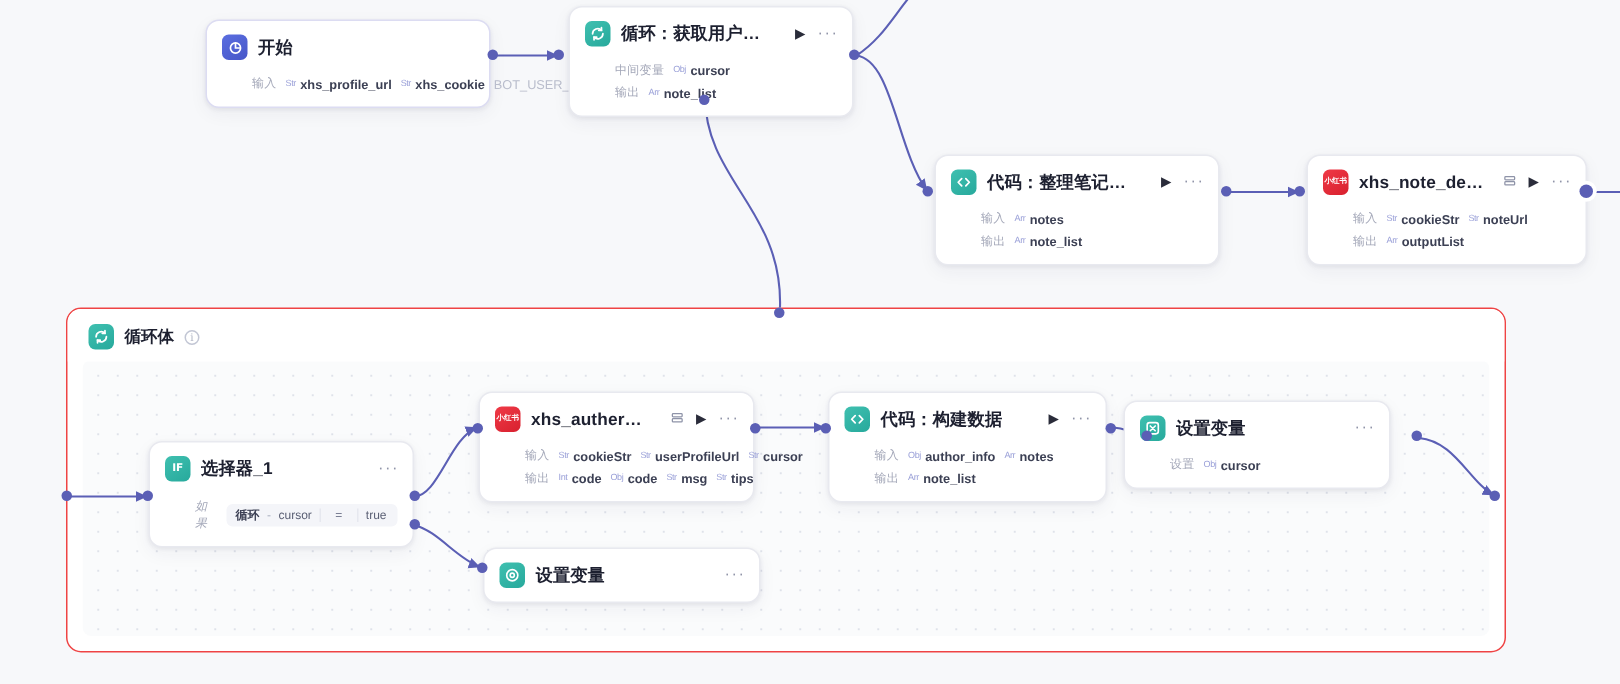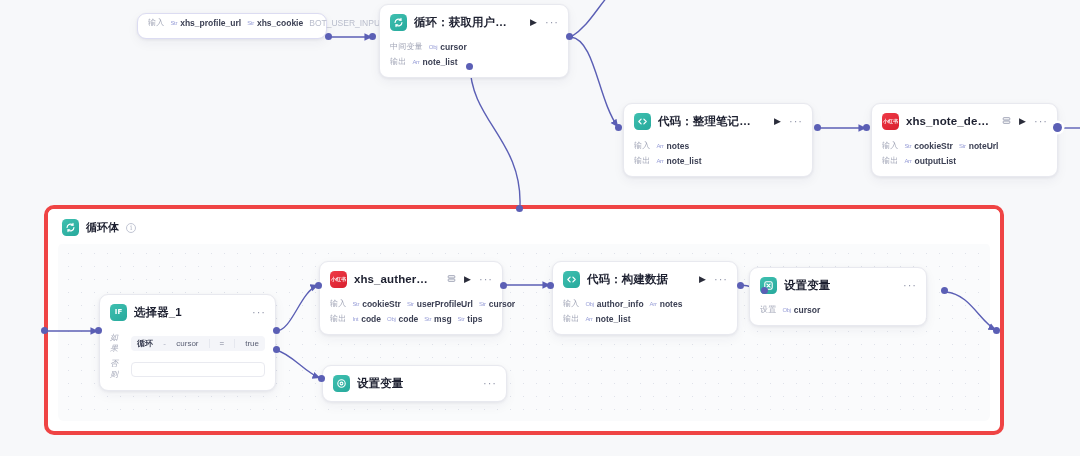--- a/index.html
+++ b/index.html
@@ -57,21 +57,21 @@
     display: flex; align-items: center; gap: 8px;
     color: #9094a8;
     flex: 0 0 auto;
     padding-left: 6px;
   }
   .act { font-size: 10px; line-height: 1; cursor: default; }
   .act.play { color: #2a2c3a; font-size: 9px; }
   .act.dots { letter-spacing: 1px; font-size: 11px; color: #9094a8; }
 
   
-  .node-body { padding: 0 10px 9px 10px; }
+  .node-body { padding: 0 10px 9px 10px; margin-left: 20px; }
   .row {
     display: flex; align-items: center; gap: 6px;
     margin-top: 2px; min-height: 13px;
     flex-wrap: nowrap;
   }
   .rlabel {
     font-size: 8px; color: #a3a7b8; flex: 0 0 auto;
     letter-spacing: .2px;
   }
   .chip {
@@ -90,39 +90,38 @@
   .cond-key { font-size: 8px; color: #a3a7b8; flex: 0 0 14px; font-style: italic; }
   .cond-box {
     flex: 1 1 auto;
     display: flex; align-items: center;
     background: #f4f5f9;
     border-radius: 4px;
     height: 15px;
     padding: 0 6px;
     font-size: 8px; color: #5a5f74;
     gap: 5px;
-    justify-content: space-between;
   }
   .cond-box .var { color: #3c4054; font-weight: bold; }
   .cond-box .sep { color: #a8adbe; }
   .cond-op {
     width: 26px; text-align: center; color: #7b8095; flex: 0 0 26px;
     border-left: 1px solid #e6e8ef; border-right:1px solid #e6e8ef;
   }
   .cond-val { color: #5a5f74; }
   .cond-empty {
     flex: 1 1 auto; height: 15px;
     background: #ffffff; border: 1px solid #e9eaf0; border-radius: 4px;
   }
 
   
   #loopbody {
     position: absolute;
     background: #ffffff;
-    border: 4px solid #ef4444;
+    border: 1px solid #ef4444;
     border-radius: 10px;
     z-index: 2;
     overflow: hidden;
   }
   .lb-head {
     display: flex; align-items: center; gap: 7px;
     padding: 10px 12px 8px 14px;
     background: #ffffff;
     position: relative; z-index: 3;
   }
@@ -225,20 +224,29 @@
   <div class="port" style="left:273px; top:346px;"></div>
   <div class="port" style="left:315px; top:282px;"></div>
   <div class="port" style="left:500px; top:282px;"></div>
   <div class="port" style="left:547px; top:282px;"></div>
   <div class="port" style="left:737px; top:282px;"></div>
   <div class="port" style="left:761px; top:287px;"></div>
   <div class="port" style="left:941px; top:287px;"></div>
   <div class="port" style="left:318px; top:375px;"></div>
 
   <div class="node accent" style="left:137px; top:13px; width:190px;">
+    <div class="node-head">
+      <span class="nicon blue">
+        <svg width="10" height="10" viewBox="0 0 16 16" fill="none" stroke="#fff" stroke-width="1.8" stroke-linecap="round">
+          <circle cx="8" cy="8" r="5.4"></circle>
+            <path d="M8 2.6v5.4h4.6"></path>
+        </svg>
+      </span>
+      <span class="ntitle">开始</span>
+    </div>
     <div class="node-body">
       <div class="row">
         <span class="rlabel">输入</span>
         <span class="chip">
             <span class="tg">Str</span>
             <span>xhs_profile_url</span>
           </span>
         <span class="chip">
             <span class="tg">Str</span>
             <span>xhs_cookie</span>
@@ -364,24 +372,20 @@
       <div class="cond-row">
         <span class="cond-key">如果</span>
         <span class="cond-box">
           <span class="var">循环</span>
           <span class="sep">-</span>
           <span>cursor</span>
           <span class="cond-op">=</span>
           <span class="cond-val">true</span>
         </span>
       </div>
-      <div class="cond-row">
-        <span class="cond-key">否则</span>
-        <span class="cond-empty"></span>
-      </div>
     </div>
   </div>
 
   <div class="node" style="left:319px; top:261px; width:184px;">
     <div class="node-head">
       <span class="nicon red">小红书</span>
       <span class="ntitle">xhs_auther_notes：获取数据</span>
       <span class="head-actions">
         <span class="act">
           <svg width="9" height="9" viewBox="0 0 16 16" fill="none" stroke="#8e93a8" stroke-width="1.5">

